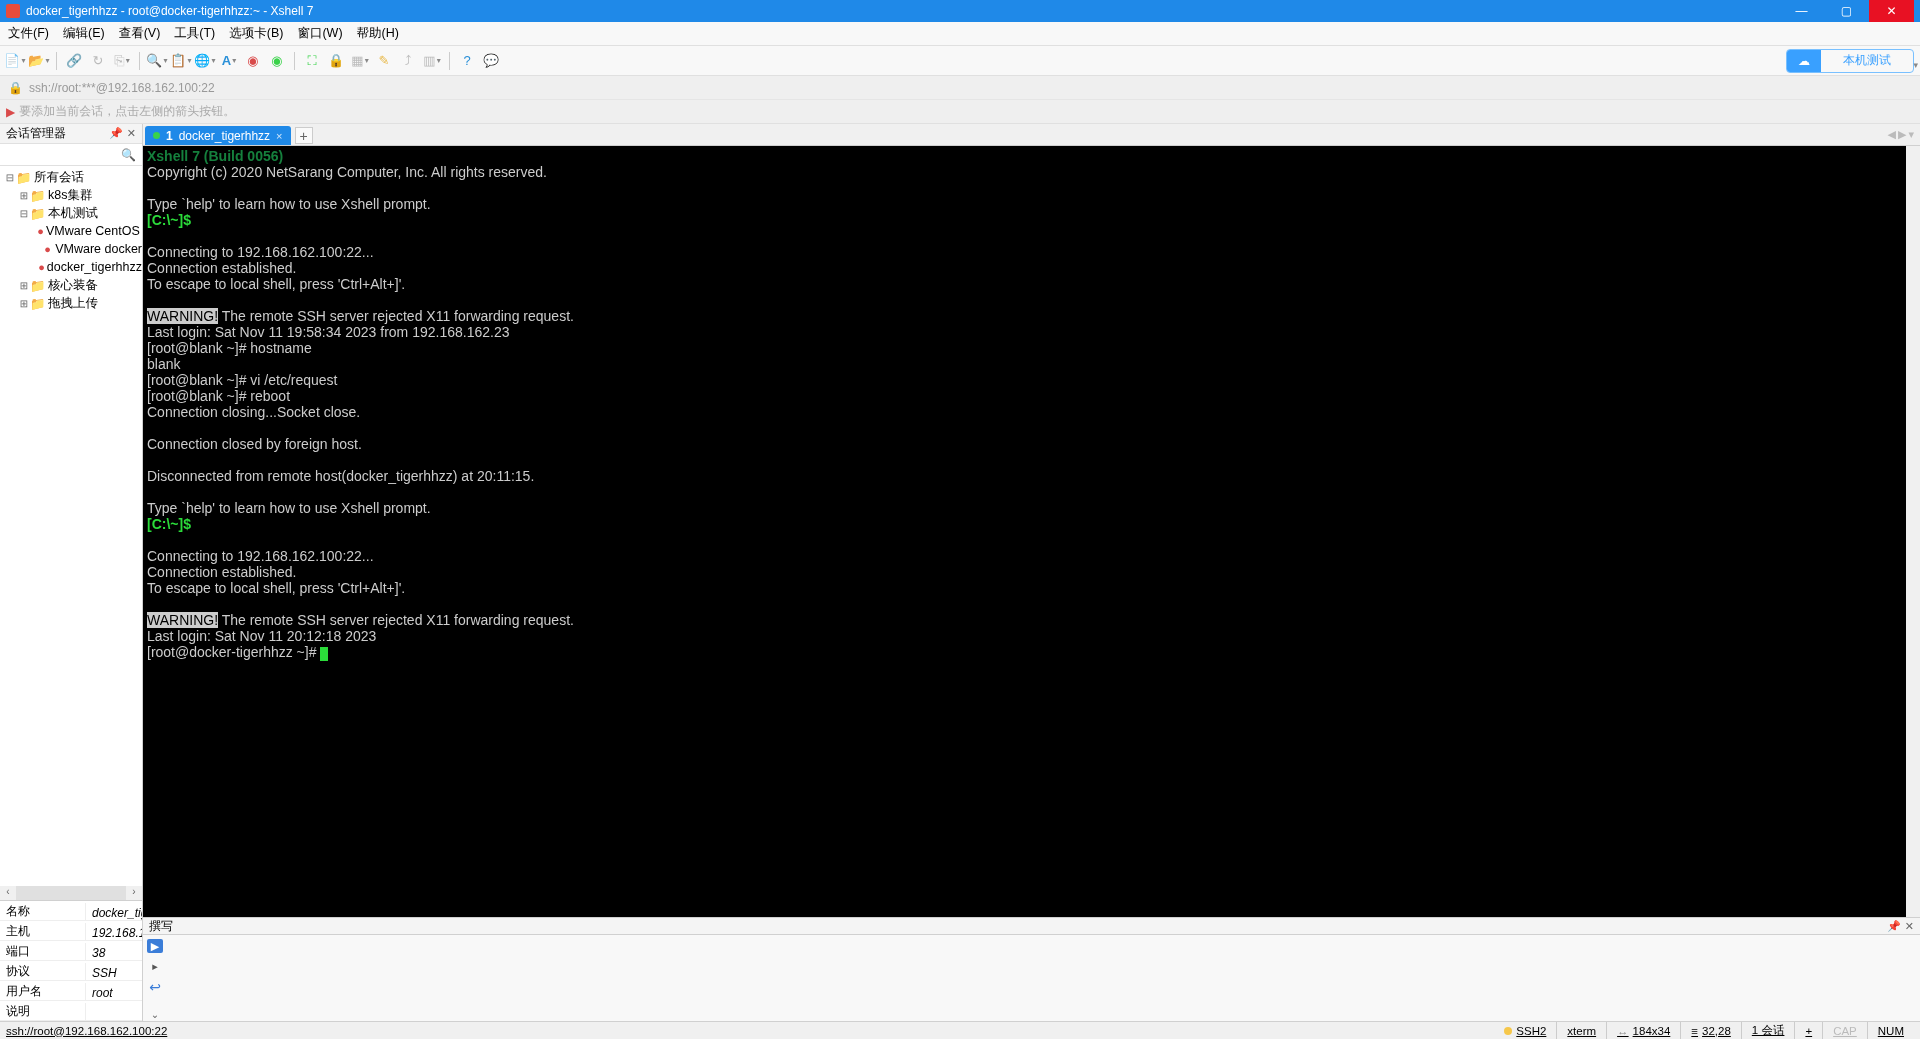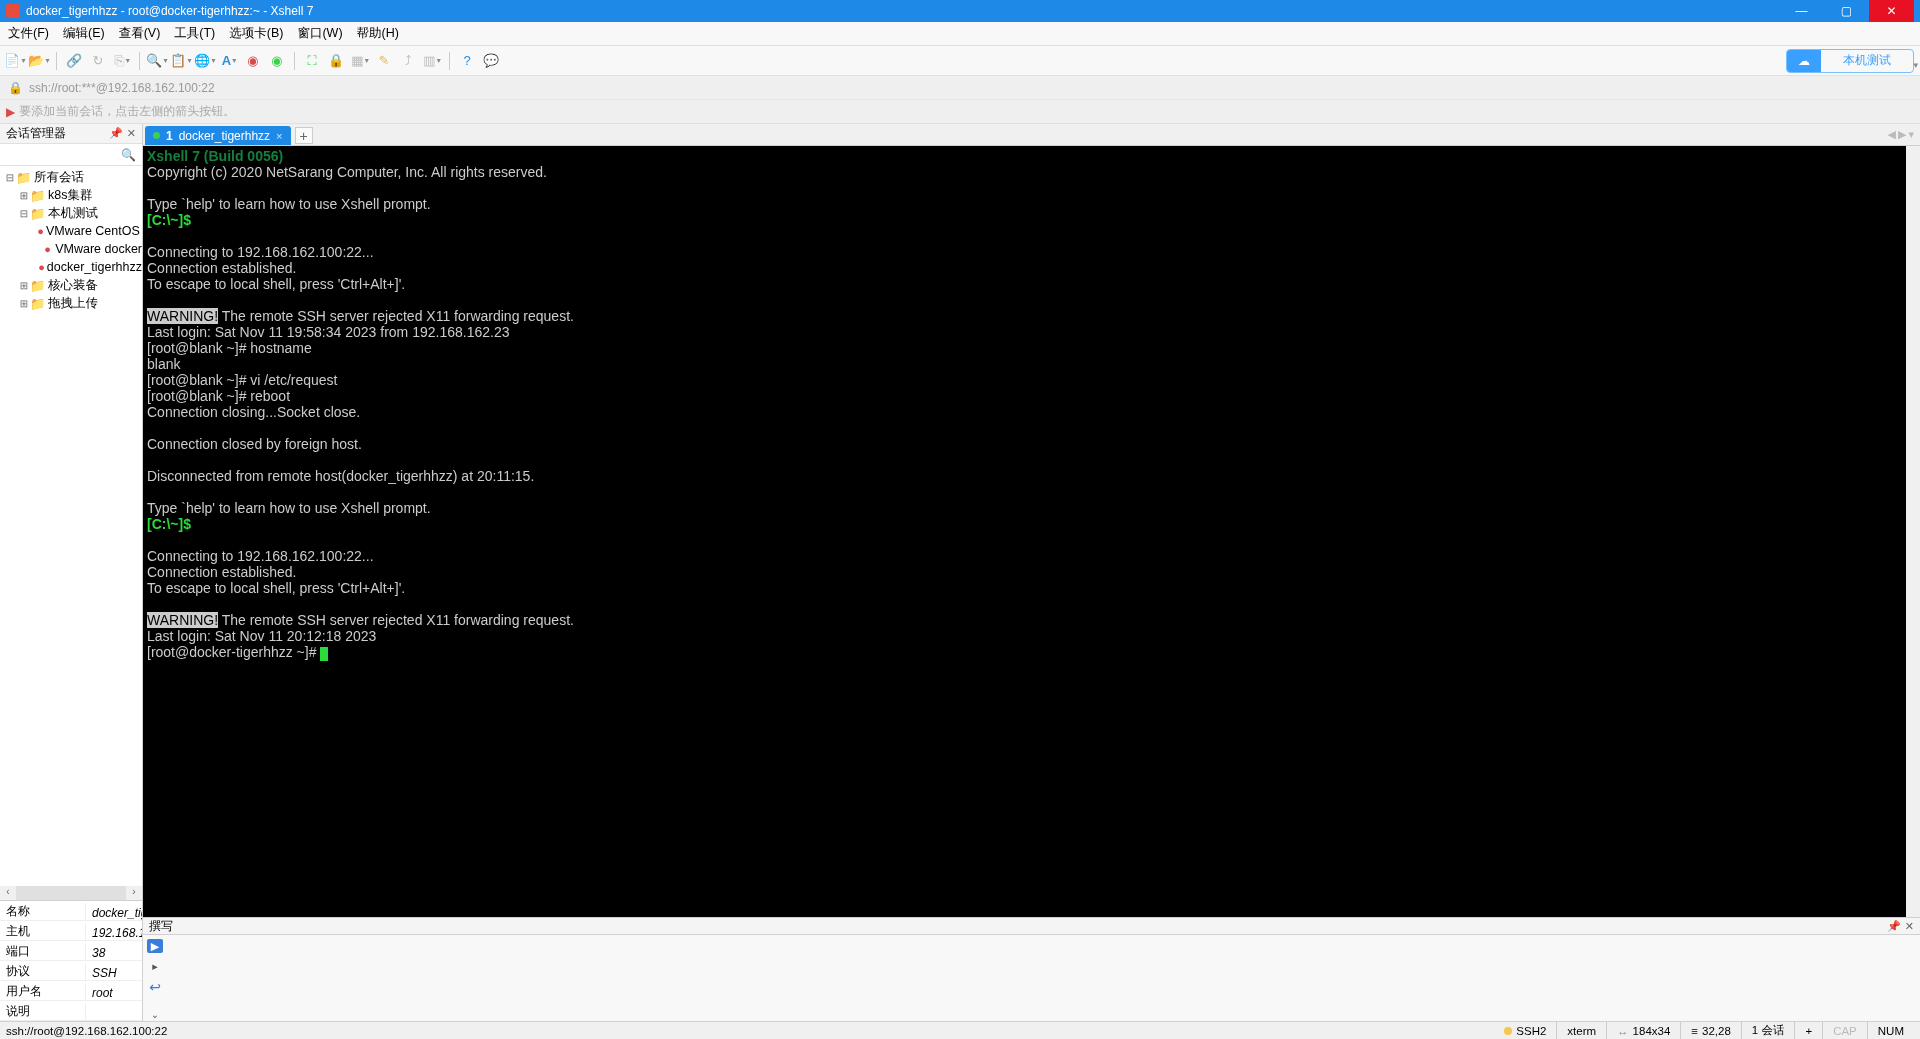--- a/index.html
+++ b/index.html
@@ -64,21 +64,21 @@
 .compose-hdr .pin { margin-left: auto; font-size: 11px; color: #666; margin-right: 4px; }
 .compose-hdr .x { font-size: 11px; color: #666; }
 .compose-body { height: 86px; display: flex; background: #f8f8f8; }
 .compose-icons { width: 24px; display: flex; flex-direction: column; align-items: center; gap: 6px; padding-top: 4px; }
 .compose-icons .ci { width: 16px; height: 16px; display: flex; align-items: center; justify-content: center; font-size: 11px; }
 .compose-icons .ci.blue { background: #3b7dd8; color: #fff; border-radius: 2px; }
 .compose-icons .ci.fwd { color: #555; }
 .compose-icons .ci.back { color: #3b7dd8; }
 .compose-icons .ci.chev { color: #666; font-size: 10px; }
 .statusbar { height: 18px; background: #f0f0f0; border-top: 1px solid #d0d0d0; display: flex; align-items: center; font-size: 11.5px; padding: 0 6px; }
-.statusbar .sseg { padding: 0 10px; border-left: 1px solid #ccc; height: 100%; display: flex; align-items: center; gap: 4px; }
+.statusbar .sseg { padding: 0 10px; border-left: 1px solid #ccc; height: 100%; display: flex; align-items: center; gap: 4px; text-decoration: underline; }
 .statusbar .sseg:first-child { border-left: none; padding-left: 0; }
 .statusbar .right { margin-left: auto; display: flex; height: 100%; }
 .statusbar .dot-g { width: 8px; height: 8px; border-radius: 50%; background: #f6c74a; display: inline-block; }
 </style>
 </head>
 <body>
 
 <div class="titlebar">
   <div class="app-icon"></div>
   <span>docker_tigerhhzz - root@docker-tigerhhzz:~ - Xshell 7</span>

